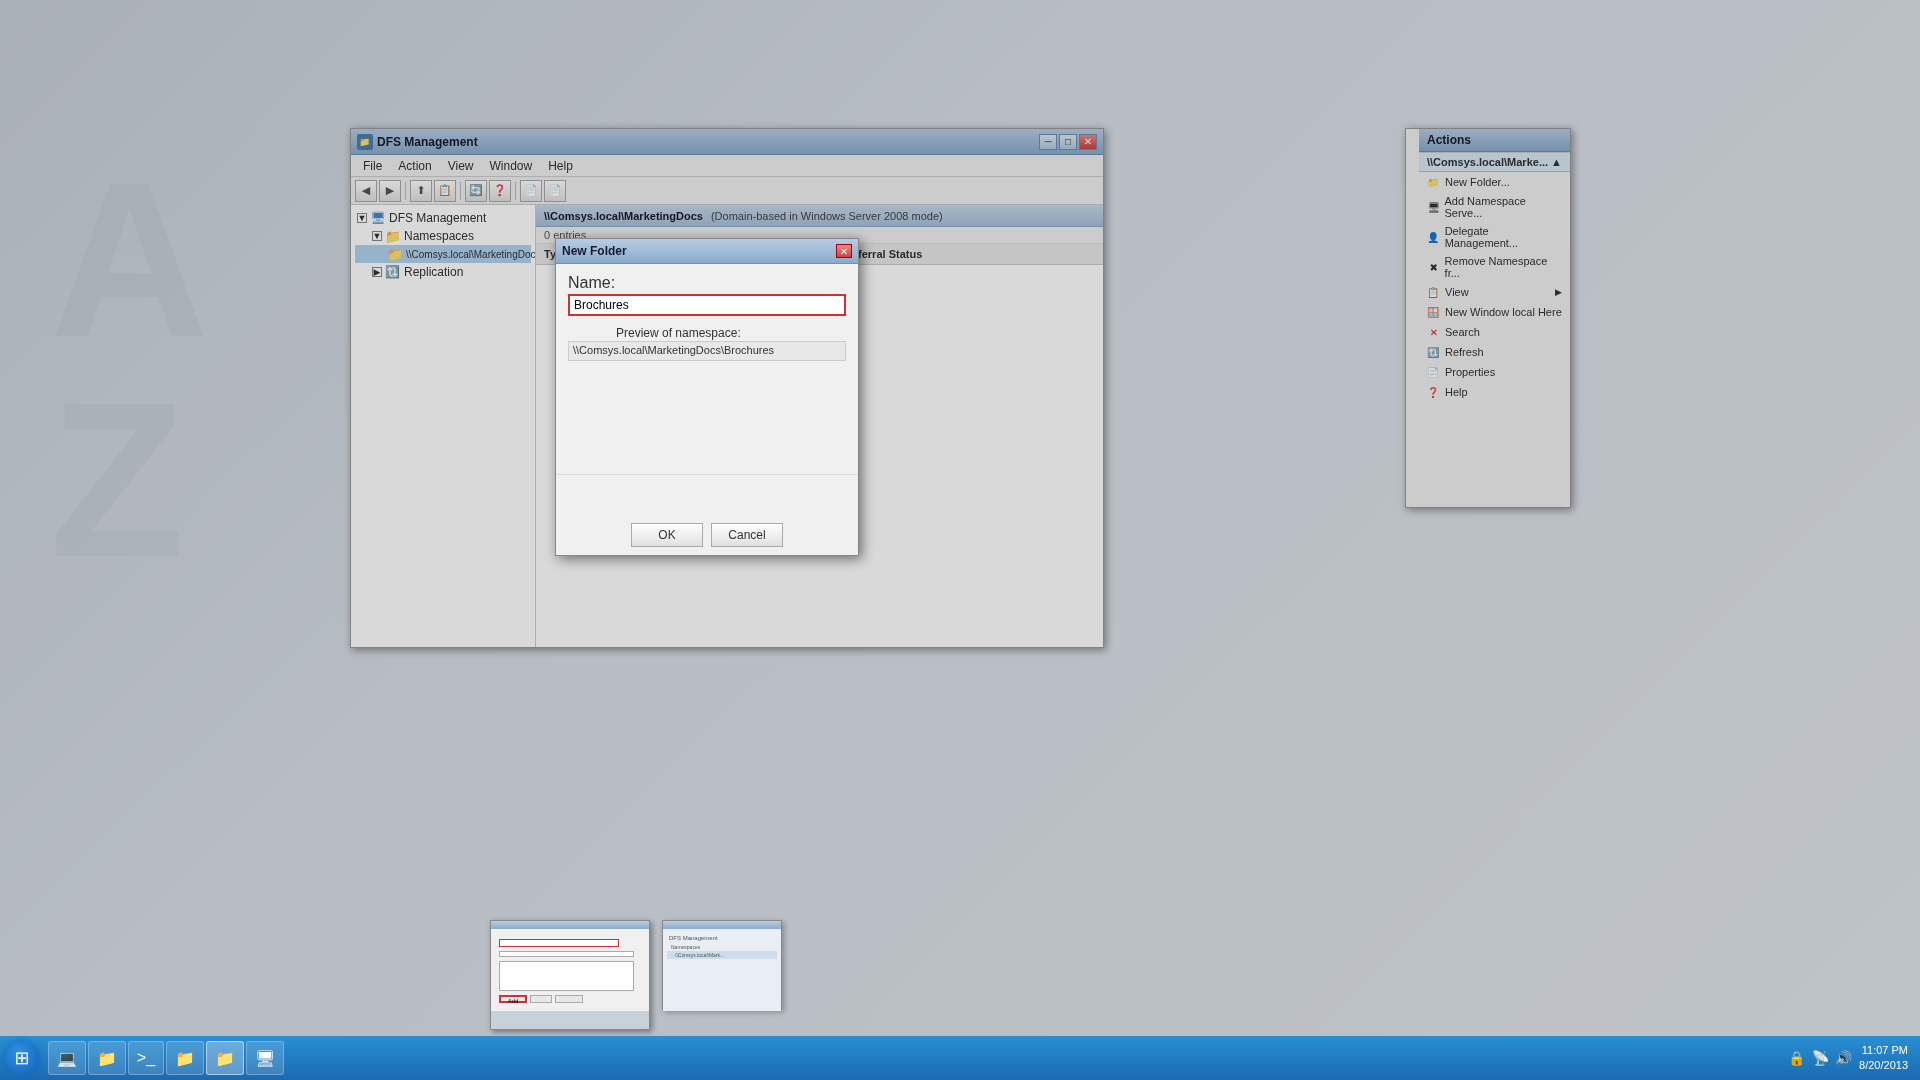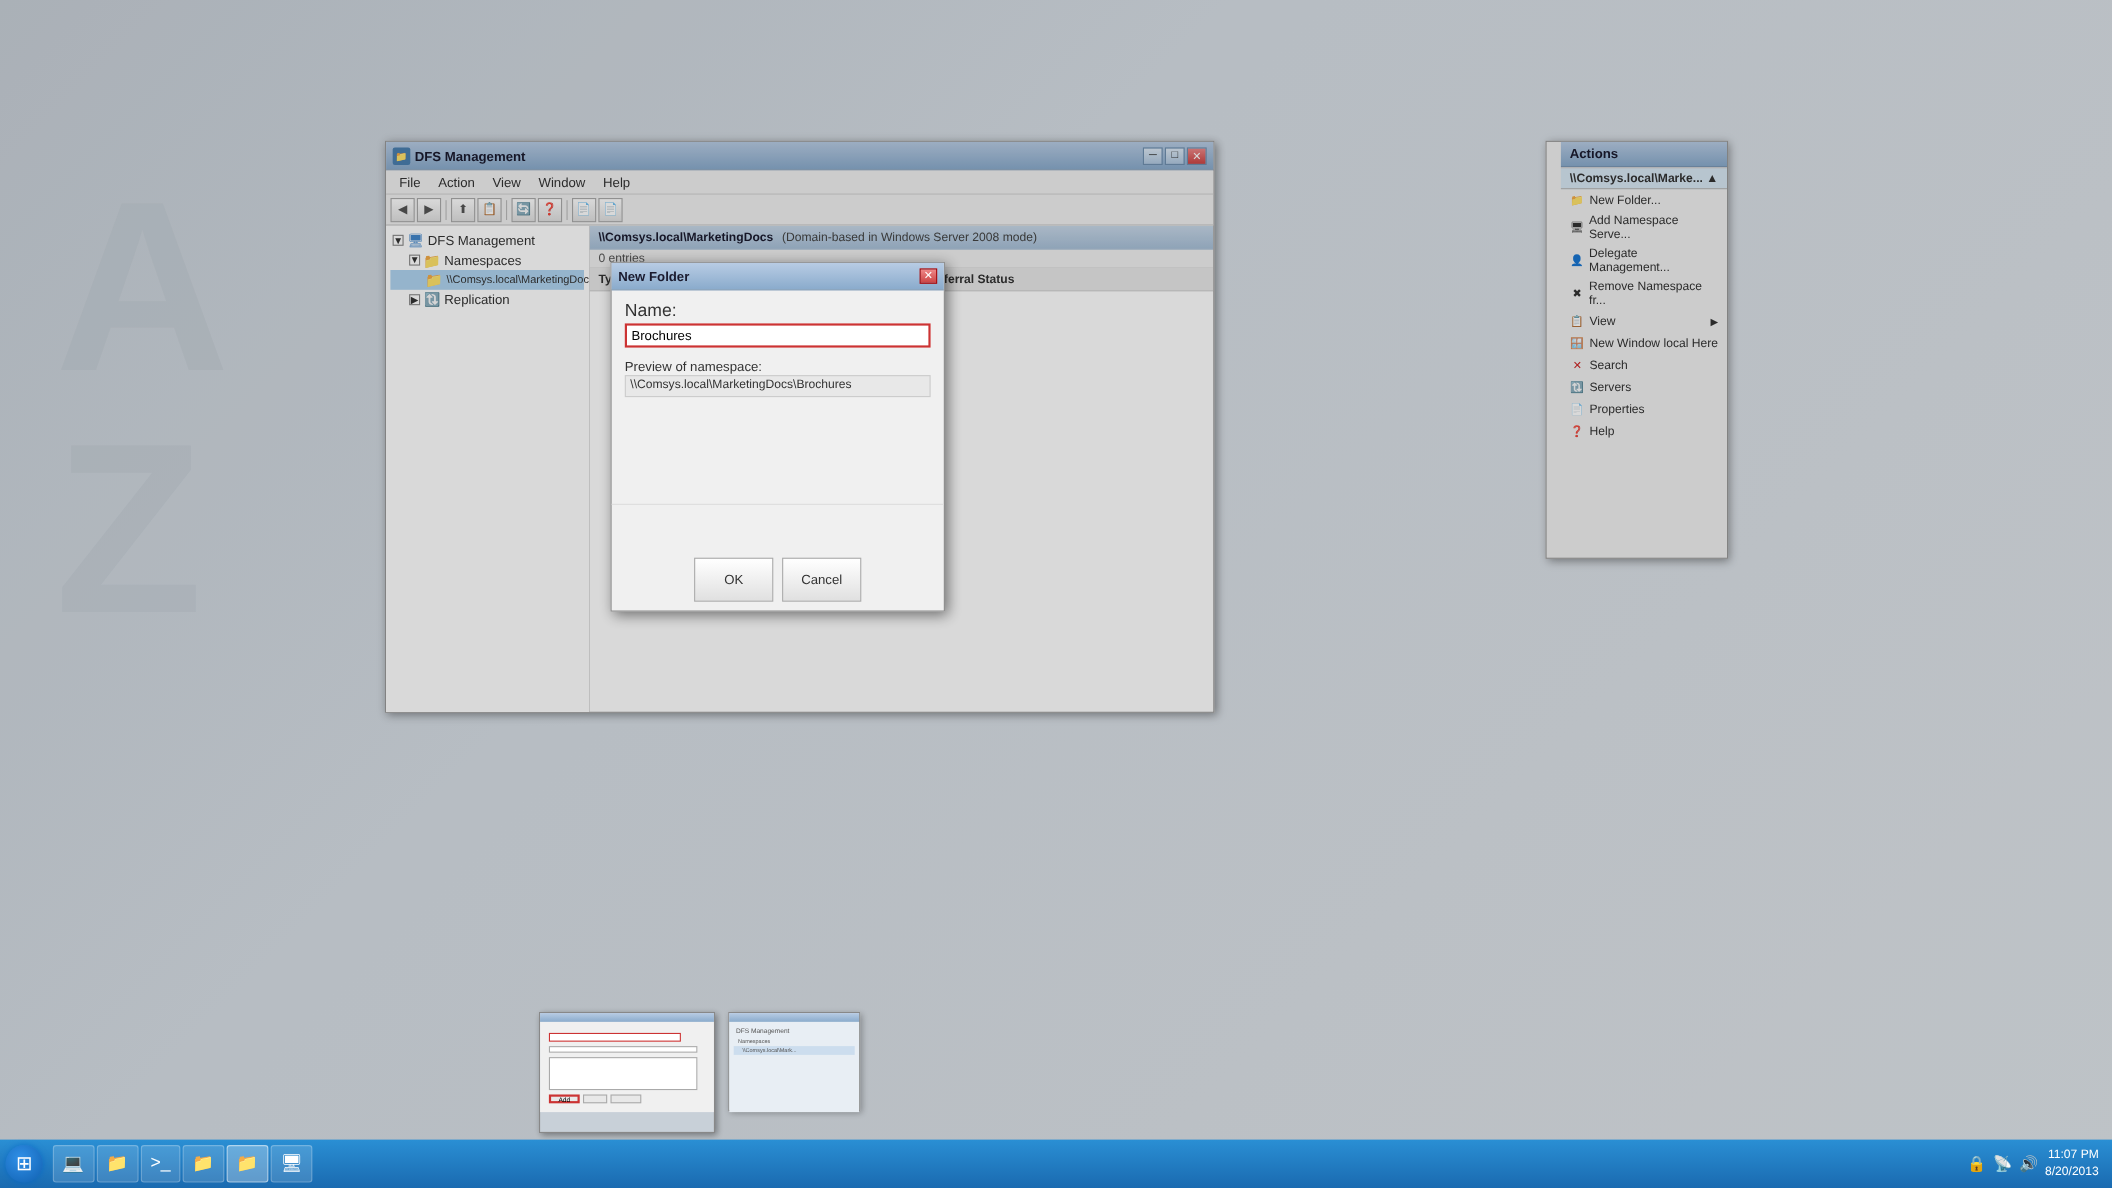--- a/index.html
+++ b/index.html
@@ -376,20 +376,21 @@
       padding: 2px 4px;
       font-size: 12px;
       background: #fff;
       outline: none;
     }
     .dialog-preview-label {
       font-size: 12px;
       color: #333;
       margin-top: 4px;
       margin-bottom: 1px;
+      margin-left: 48px;
     }
     .dialog-preview-value {
       font-size: 11px;
       color: #333;
       background: #e8e8e8;
       border: 1px solid #ccc;
       padding: 2px 4px;
       width: 100%;
       height: 20px;
     }
@@ -427,21 +428,21 @@
     }
     .dialog-footer {
       display: flex;
       justify-content: center;
       gap: 8px;
       padding: 8px 12px;
       border-top: 1px solid #ddd;
     }
     .dialog-footer-btn {
       width: 72px;
-      height: 40px;
+      height: 24px;
       border: 1px solid #aaa;
       background: linear-gradient(to bottom, #fff, #e0e0e0);
       font-size: 12px;
       cursor: pointer;
       color: #333;
       margin-top: 40px;
     }
 
     
     .taskbar {
@@ -660,21 +661,21 @@
   <div class="actions-item">
     <div class="actions-item-icon">🪟</div>
     <span>New Window local Here</span>
   </div>
   <div class="actions-item">
     <div class="actions-item-icon" style="color:#cc2222;">✕</div>
     <span>Search</span>
   </div>
   <div class="actions-item">
     <div class="actions-item-icon" style="color:#22aa22;">🔃</div>
-    <span>Servers</span>
+    <span>Refresh</span>
   </div>
   <div class="actions-item">
     <div class="actions-item-icon">📄</div>
     <span>Properties</span>
   </div>
   <div class="actions-item">
     <div class="actions-item-icon" style="color:#1155cc;">❓</div>
     <span>Help</span>
   </div>
 </div>

